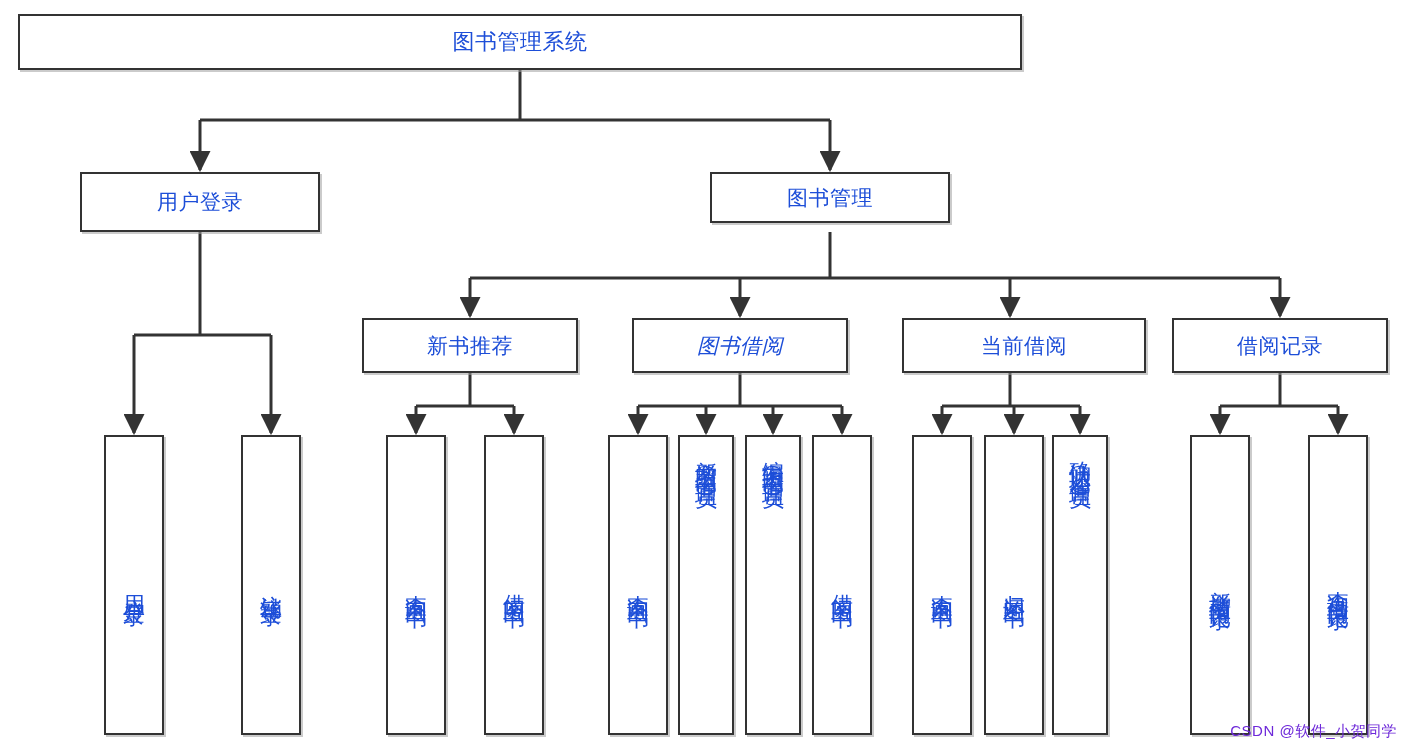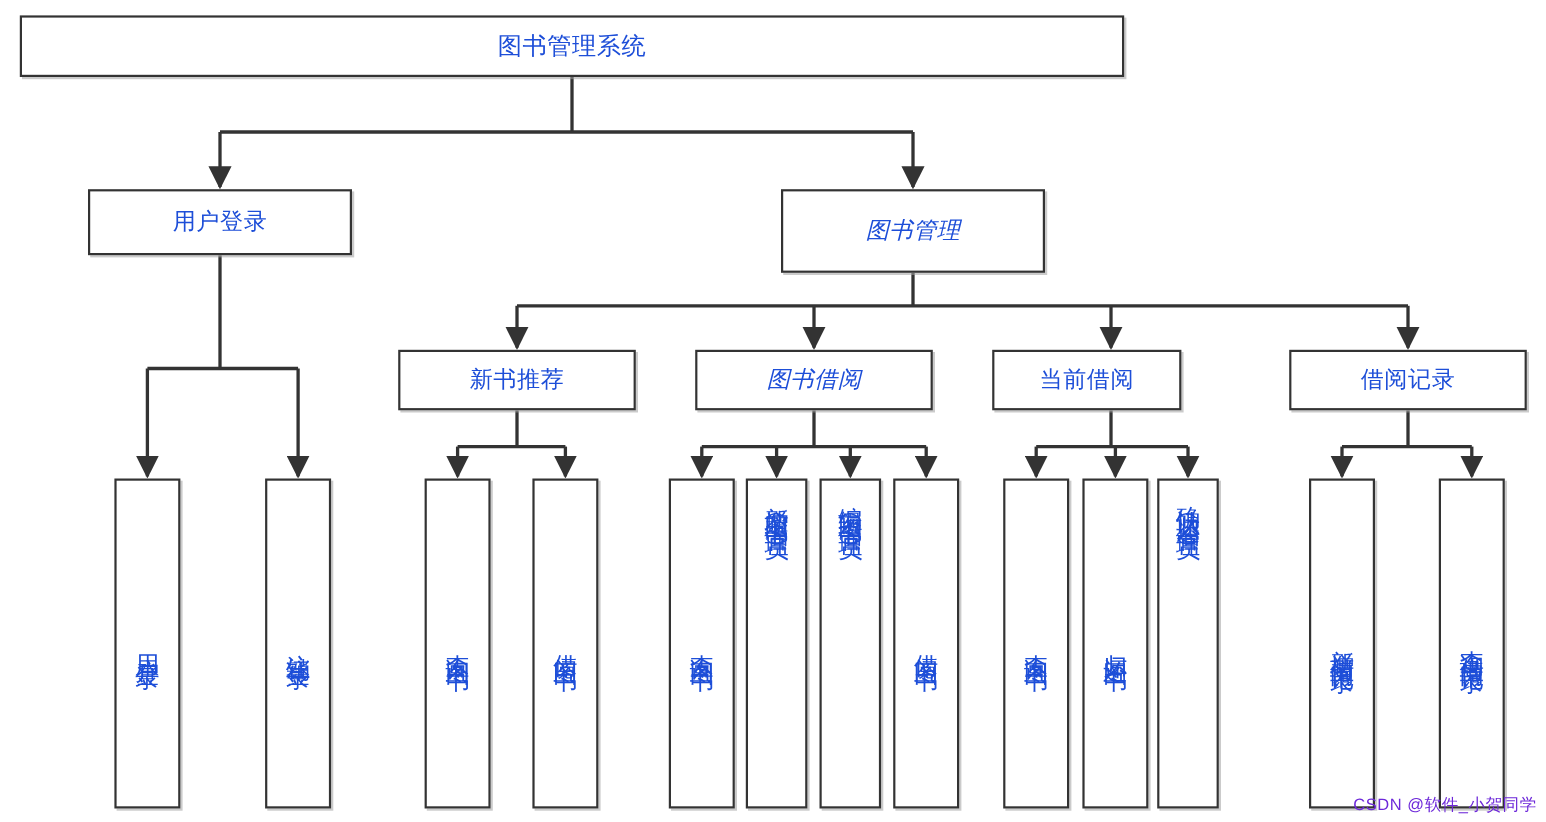--- a/index.html
+++ b/index.html
@@ -124,31 +124,31 @@
       </g>
   </svg>
 
   <div class="node-box node-horizontal node-root" id="box-root" style="left: 18px; top: 14px; width: 1004px; height: 56px;">
     <span class="node-label">图书管理系统</span>
   </div>
 
   <div class="node-box node-horizontal" id="box-l1_user_login" style="left: 80px; top: 172px; width: 240px; height: 60px;">
     <span class="node-label">用户登录</span>
   </div>
-  <div class="node-box node-horizontal" id="box-l1_book_mgmt" style="left: 710px; top: 172px; width: 240px; height: 76px; font-style: italic;">
+  <div class="node-box node-horizontal" id="box-l1_book_mgmt" style="left: 710px; top: 172px; width: 240px; height: 51px;">
     <span class="node-label">图书管理</span>
   </div>
 
   <div class="node-box node-horizontal" id="box-l2_new_book" style="left: 362px; top: 318px; width: 216px; height: 55px;">
     <span class="node-label">新书推荐</span>
   </div>
   <div class="node-box node-horizontal" id="box-l2_borrow" style="left: 632px; top: 318px; width: 216px; height: 55px; font-style: italic;">
     <span class="node-label">图书借阅</span>
   </div>
-  <div class="node-box node-horizontal" id="box-l2_current" style="left: 902px; top: 318px; width: 172px; height: 55px;">
+  <div class="node-box node-horizontal" id="box-l2_current" style="left: 902px; top: 318px; width: 244px; height: 55px;">
     <span class="node-label">当前借阅</span>
   </div>
   <div class="node-box node-horizontal" id="box-l2_records" style="left: 1172px; top: 318px; width: 216px; height: 55px;">
     <span class="node-label">借阅记录</span>
   </div>
 
   <div class="node-box node-vertical centered" id="box-l3_a1" style="left: 104px; top: 435px; width: 60px; height: 300px;">
     <span class="node-label">用户登录</span>
   </div>
   <div class="node-box node-vertical centered" id="box-l3_a2" style="left: 241px; top: 435px; width: 60px; height: 300px;">

